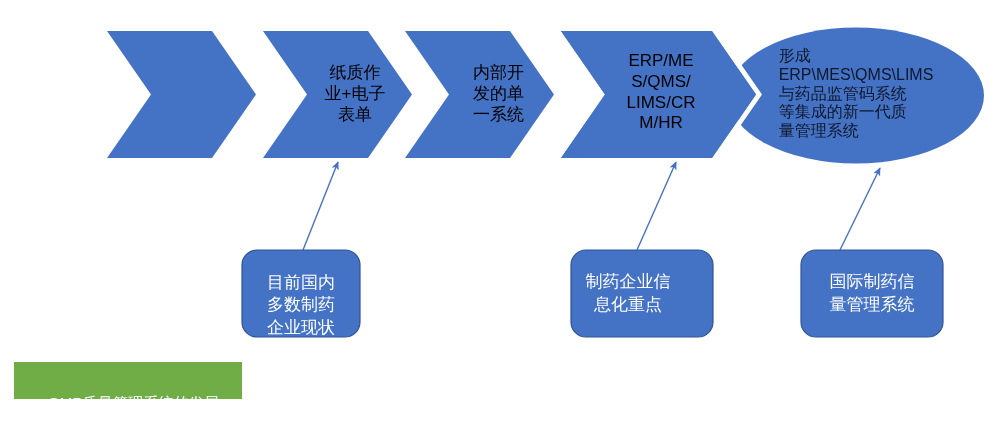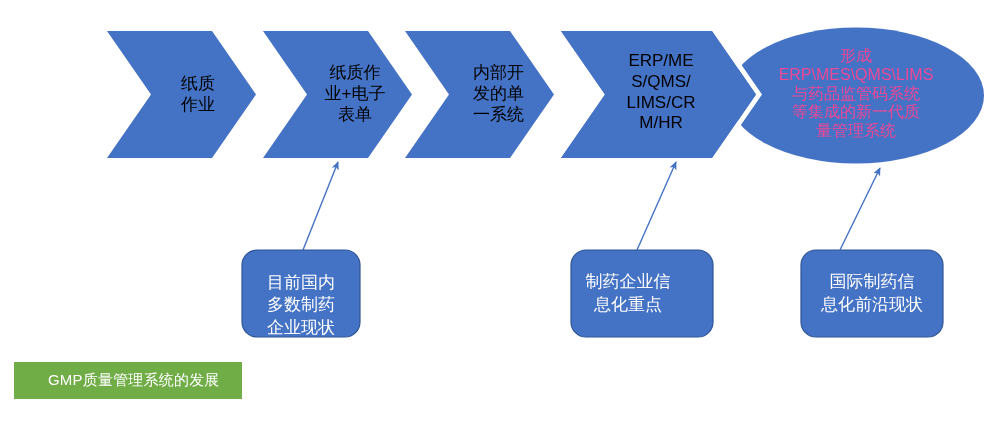--- a/index.html
+++ b/index.html
@@ -36,24 +36,24 @@
     line-height: 1.22;
     text-align: center;
     white-space: pre-line;
     display: flex;
     align-items: center;
     justify-content: center;
   }
   .ellipse-label {
     position: absolute;
     z-index: 3;
-    color: #ec4899;
+    color: #0f172a;
     font-size: 16px;
     line-height: 1.18;
-    text-align: center;
+    text-align: left;
     white-space: pre-line;
     display: flex;
     align-items: center;
     justify-content: center;
   }
   .callout-label {
     position: absolute;
     z-index: 3;
     color: #ffffff;
     font-size: 17px;
@@ -67,20 +67,21 @@
   .legend-box {
     position: absolute;
     z-index: 3;
     display: flex;
     align-items: center;
     padding-left: 34px;
     box-sizing: border-box;
     color: #ffffff;
     font-size: 15px;
     letter-spacing: 0.2px;
+    margin-top: 23px;
   }
 </style>
 </head>
 <body>
 
 <div id="canvas">
 
   <svg class="layer" id="shapes-svg" viewBox="0 0 995 422" width="995" height="422">
     <defs>
       <marker id="arrowhead" markerWidth="7" markerHeight="7" refX="5.4" refY="3" orient="auto" markerUnits="strokeWidth">
@@ -106,22 +107,20 @@
     <line x1="637" y1="250" x2="676" y2="162" stroke="#4472C4" stroke-width="1.4" marker-end="url(#arrowhead)"></line>
     <line x1="840" y1="250" x2="880" y2="168" stroke="#4472C4" stroke-width="1.4" marker-end="url(#arrowhead)"></line>
 
     <rect x="242" y="250" width="118" height="87" rx="15" ry="15" fill="#4472C4" stroke="#2E5496" stroke-width="1.2"></rect>
     <rect x="571" y="250" width="142" height="87" rx="15" ry="15" fill="#4472C4" stroke="#2E5496" stroke-width="1.2"></rect>
     <rect x="801" y="250" width="142" height="87" rx="15" ry="15" fill="#4472C4" stroke="#2E5496" stroke-width="1.2"></rect>
 
     <rect x="14" y="362" width="228" height="37" fill="#70AD47"></rect>
   </svg>
 
-  <div class="chev-label" style="left:151px; top:31px; width:94px; height:127px;">纸质
-作业</div>
 
   <div class="chev-label" style="left:305px; top:31px; width:100px; height:127px;">纸质作
 业+电子
 表单</div>
 
   <div class="chev-label" style="left:612px; top:27px; width:98px; height:131px;">ERP/ME
 S/QMS/
 LIMS/CR
 M/HR</div>
 
@@ -136,17 +135,17 @@
 量管理系统</div>
 
   <div class="callout-label" style="left:242px; top:250px; width:118px; height:111px;">目前国内
 多数制药
 企业现状</div>
 
   <div class="callout-label" style="left:571px; top:250px; width:114px; height:87px;">制药企业信
 息化重点</div>
 
   <div class="callout-label" style="left:801px; top:250px; width:142px; height:87px;">国际制药信
-息化前沿现状</div>
+量管理系统</div>
 
   <div class="legend-box" style="left:14px; top:362px; width:228px; height:37px;">GMP质量管理系统的发展</div>
 
 </div>
 
 </body></html>

